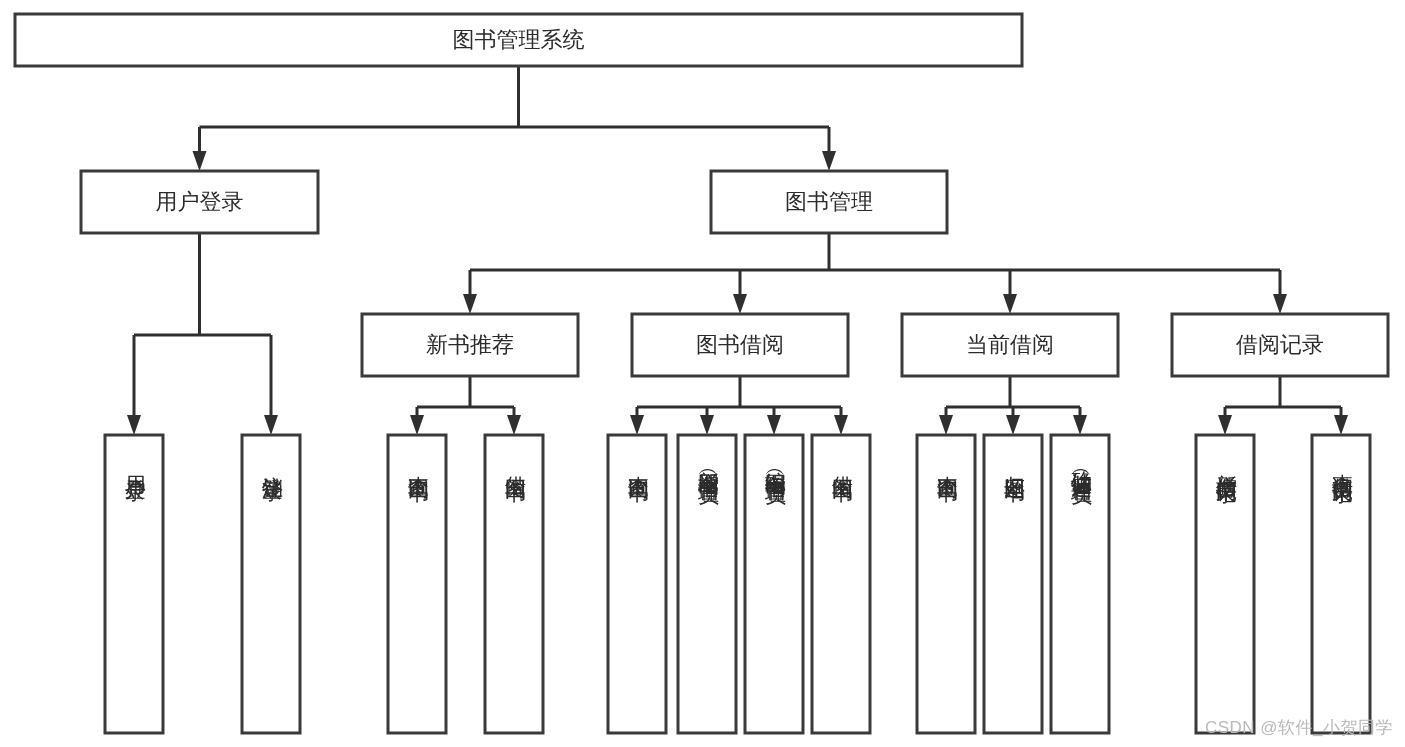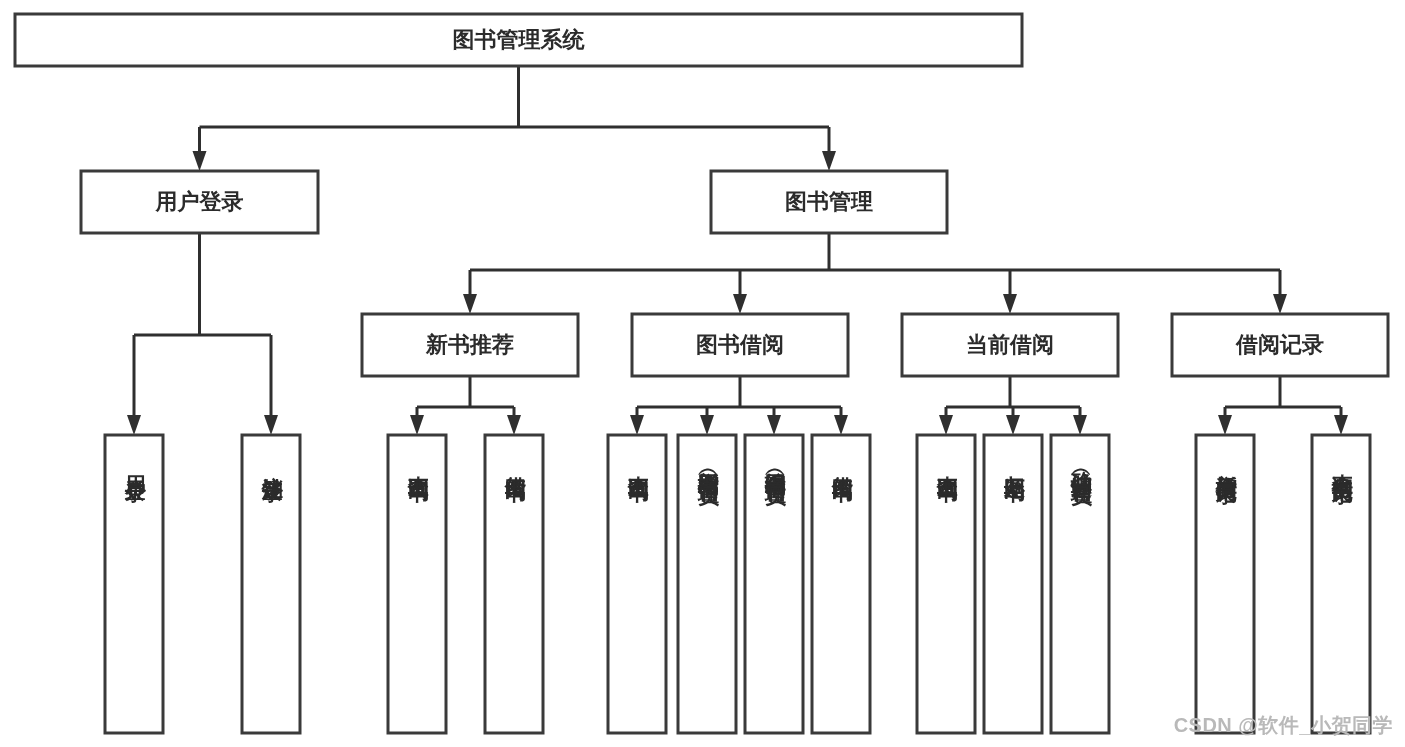--- a/index.html
+++ b/index.html
@@ -3,21 +3,21 @@
 <meta charset="utf-8">
 <title>图书管理系统 功能结构图</title>
 <style>
   html,body{margin:0;padding:0;}
   body{
     width:1405px;height:747px;
     background:#ffffff;
     font-family:"Liberation Sans","DejaVu Sans",sans-serif;
     overflow:hidden;
   }
-  #diagram-root{position:relative;width:1405px;height:747px;font-weight:bold;}
+  #diagram-root{position:relative;width:1405px;height:747px;}
   svg#tree{position:absolute;left:0;top:0;width:1405px;height:747px;display:block;}
 
   .node-box{
     fill:#ffffff;
     stroke:#3a3a3a;
     stroke-width:3;
   }
   .node-label{
     fill:#2b2b2b;
     font-family:"Liberation Sans","DejaVu Sans",sans-serif;
@@ -37,21 +37,21 @@
     fill:none;
     stroke-linecap:butt;
   }
   .arrow-head{ fill:#2f2f2f; }
 
   .watermark{
     position:absolute;
     right:12px;
     bottom:8px;
     font-family:"Liberation Sans","DejaVu Sans",sans-serif;
-    font-size:20px;
+    font-size:17px;
     color:#b9b9b9;
     letter-spacing:0.5px;
     white-space:nowrap;
     user-select:none;
   }
 </style>
 </head>
 <body>
 
 <div id="diagram-root">

